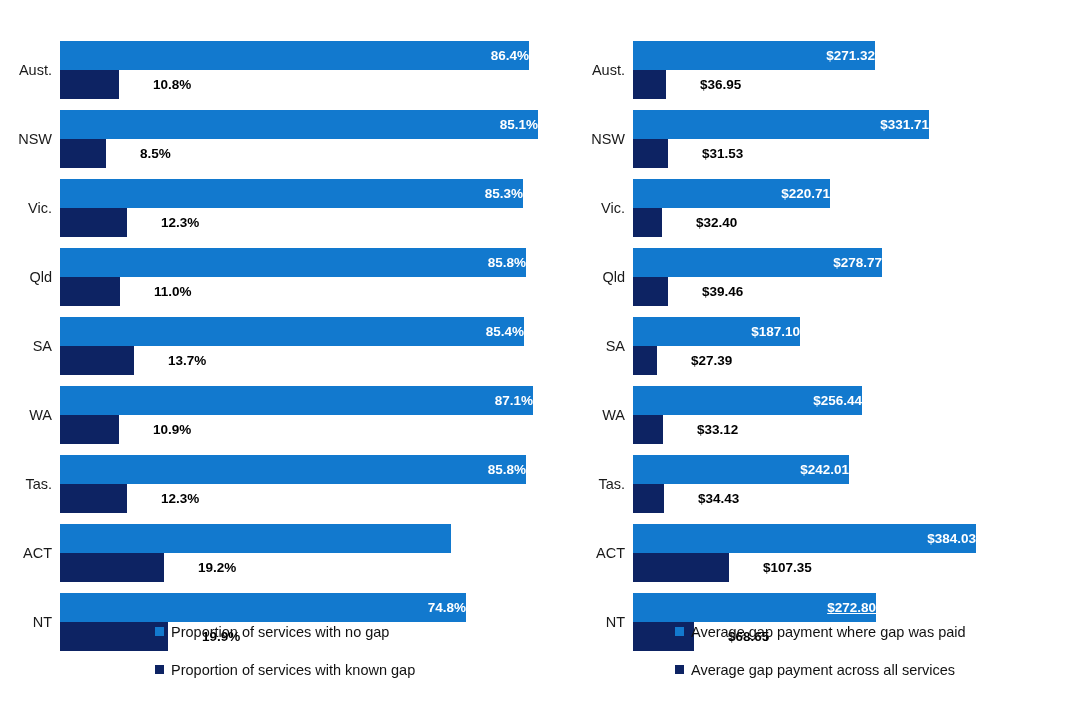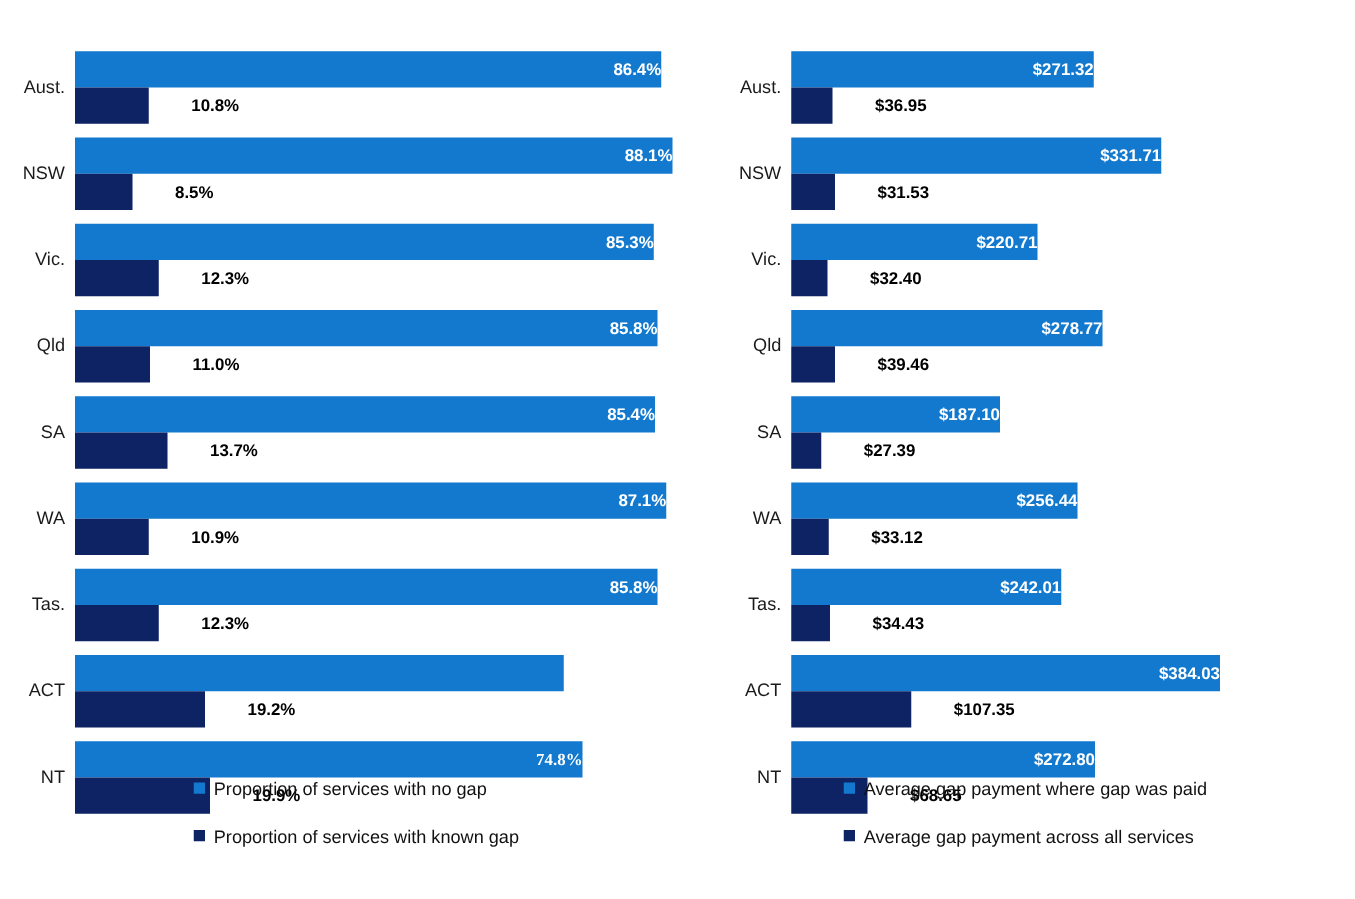--- a/index.html
+++ b/index.html
@@ -130,21 +130,21 @@
         <div class="group" style="top: 40px;">
           <div class="cat-label">Aust.</div>
           <div class="bar primary" style="left: 60px; width: 469px; background: rgb(18, 121, 206);"></div>
           <div class="bar-value inside" style="left: 60px; width: 469px;">86.4%</div>
           <div class="bar secondary" style="left: 60px; width: 59px; background: rgb(13, 35, 99);"></div>
           <div class="bar-value outside" style="left: 119px;">10.8%</div>
         </div>
         <div class="group" style="top: 109px;">
           <div class="cat-label">NSW</div>
           <div class="bar primary" style="left: 60px; width: 478px; background: rgb(18, 121, 206);"></div>
-          <div class="bar-value inside" style="left: 60px; width: 478px;">88.1%</div>
+          <div class="bar-value inside" style="left: 60px; width: 478px;">85.1%</div>
           <div class="bar secondary" style="left: 60px; width: 46px; background: rgb(13, 35, 99);"></div>
           <div class="bar-value outside" style="left: 106px;">8.5%</div>
         </div>
         <div class="group" style="top: 178px;">
           <div class="cat-label">Vic.</div>
           <div class="bar primary" style="left: 60px; width: 463px; background: rgb(18, 121, 206);"></div>
           <div class="bar-value inside" style="left: 60px; width: 463px;">85.3%</div>
           <div class="bar secondary" style="left: 60px; width: 67px; background: rgb(13, 35, 99);"></div>
           <div class="bar-value outside" style="left: 127px;">12.3%</div>
         </div>
@@ -178,21 +178,21 @@
         </div>
         <div class="group" style="top: 523px;">
           <div class="cat-label">ACT</div>
           <div class="bar primary" style="left: 60px; width: 391px; background: rgb(18, 121, 206);"></div>
           <div class="bar secondary" style="left: 60px; width: 104px; background: rgb(13, 35, 99);"></div>
           <div class="bar-value outside" style="left: 164px;">19.2%</div>
         </div>
         <div class="group" style="top: 592px;">
           <div class="cat-label">NT</div>
           <div class="bar primary" style="left: 60px; width: 406px; background: rgb(18, 121, 206);"></div>
-          <div class="bar-value inside" style="left: 60px; width: 406px; font-family: Liberation Serif, serif;">74.8%</div>
+          <div class="bar-value inside" style="left: 60px; width: 406px;">74.8%</div>
           <div class="bar secondary" style="left: 60px; width: 108px; background: rgb(13, 35, 99);"></div>
           <div class="bar-value outside" style="left: 168px;">19.9%</div>
         </div>
       </div>
     <div class="legend">
         <div class="legend-row r0"><span class="legend-swatch primary" style="background: rgb(18, 121, 206);"></span><span class="legend-text">Proportion of services with no gap</span></div>
         <div class="legend-row r1"><span class="legend-swatch secondary" style="background: rgb(13, 35, 99);"></span><span class="legend-text">Proportion of services with known gap</span></div>
       </div>
   </div>
 
@@ -250,21 +250,21 @@
         <div class="group" style="top: 523px;">
           <div class="cat-label">ACT</div>
           <div class="bar primary" style="left: 73px; width: 343px; background: rgb(18, 121, 206);"></div>
           <div class="bar-value inside" style="left: 73px; width: 343px;">$384.03</div>
           <div class="bar secondary" style="left: 73px; width: 96px; background: rgb(13, 35, 99);"></div>
           <div class="bar-value outside" style="left: 169px;">$107.35</div>
         </div>
         <div class="group" style="top: 592px;">
           <div class="cat-label">NT</div>
           <div class="bar primary" style="left: 73px; width: 243px; background: rgb(18, 121, 206);"></div>
-          <div class="bar-value inside" style="left: 73px; width: 243px;">$272.80</div>
+          <div class="bar-value inside" style="left: 73px; width: 243px; text-decoration: underline;">$272.80</div>
           <div class="bar secondary" style="left: 73px; width: 61px; background: rgb(13, 35, 99);"></div>
           <div class="bar-value outside" style="left: 134px;">$68.65</div>
         </div>
       </div>
     <div class="legend">
         <div class="legend-row r0"><span class="legend-swatch primary" style="background: rgb(18, 121, 206);"></span><span class="legend-text">Average gap payment where gap was paid</span></div>
         <div class="legend-row r1"><span class="legend-swatch secondary" style="background: rgb(13, 35, 99);"></span><span class="legend-text">Average gap payment across all services</span></div>
       </div>
   </div>
 

